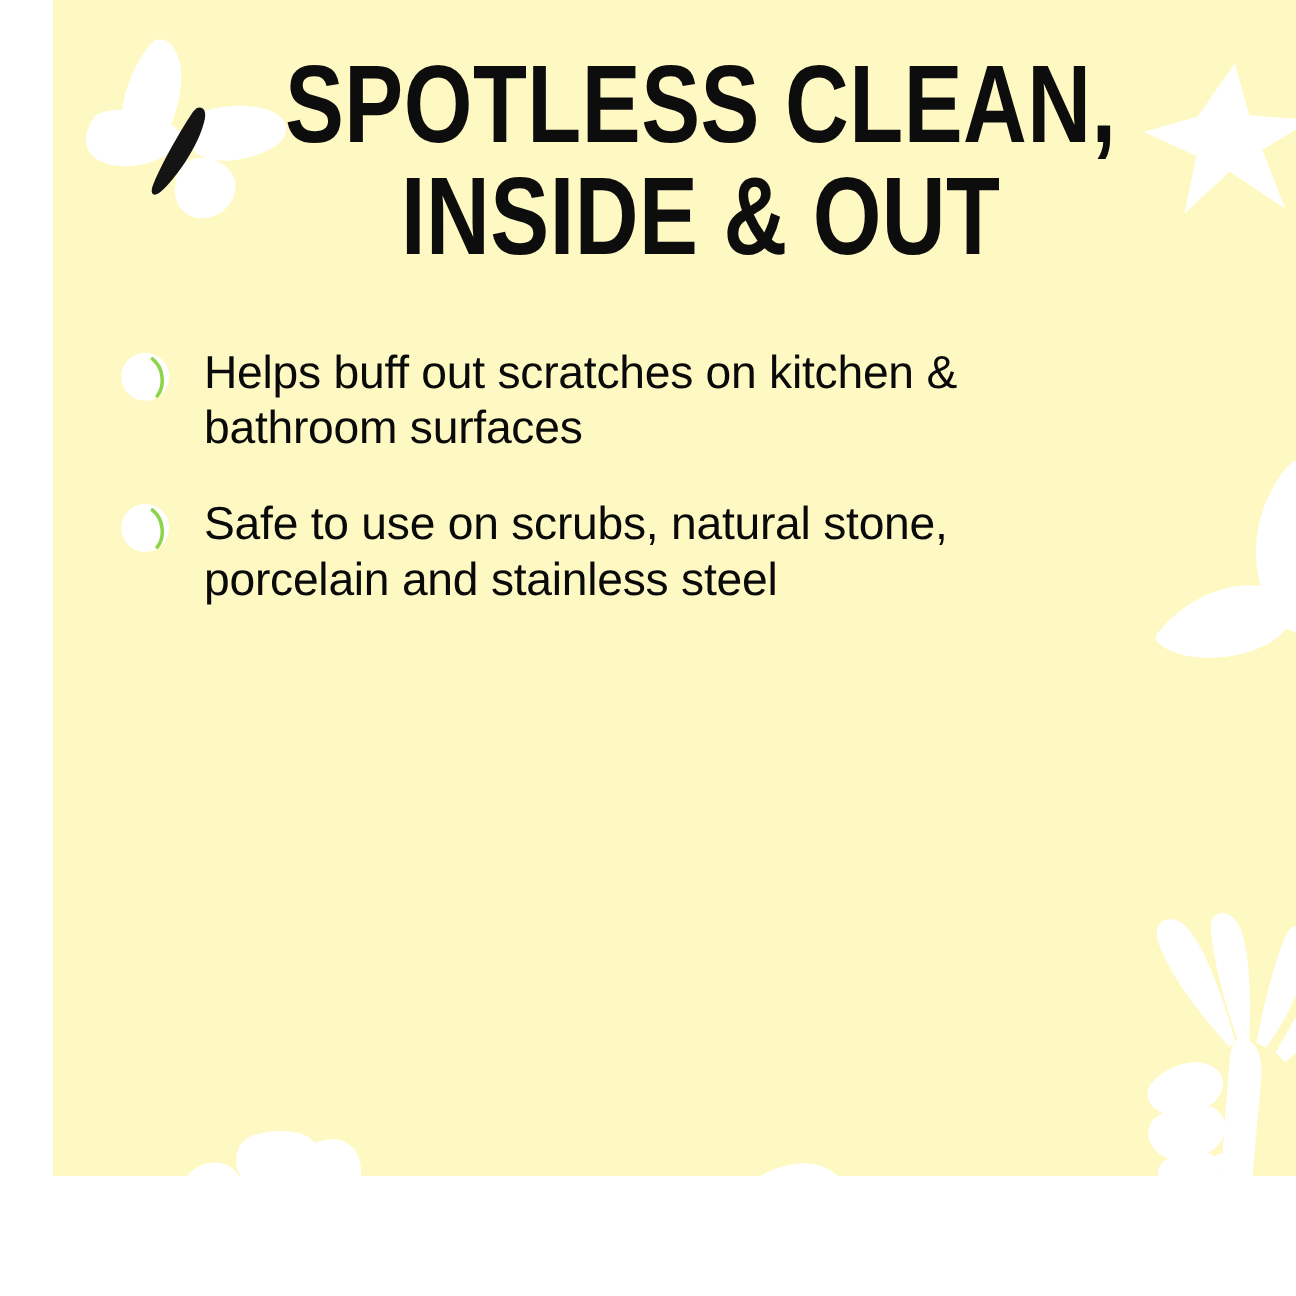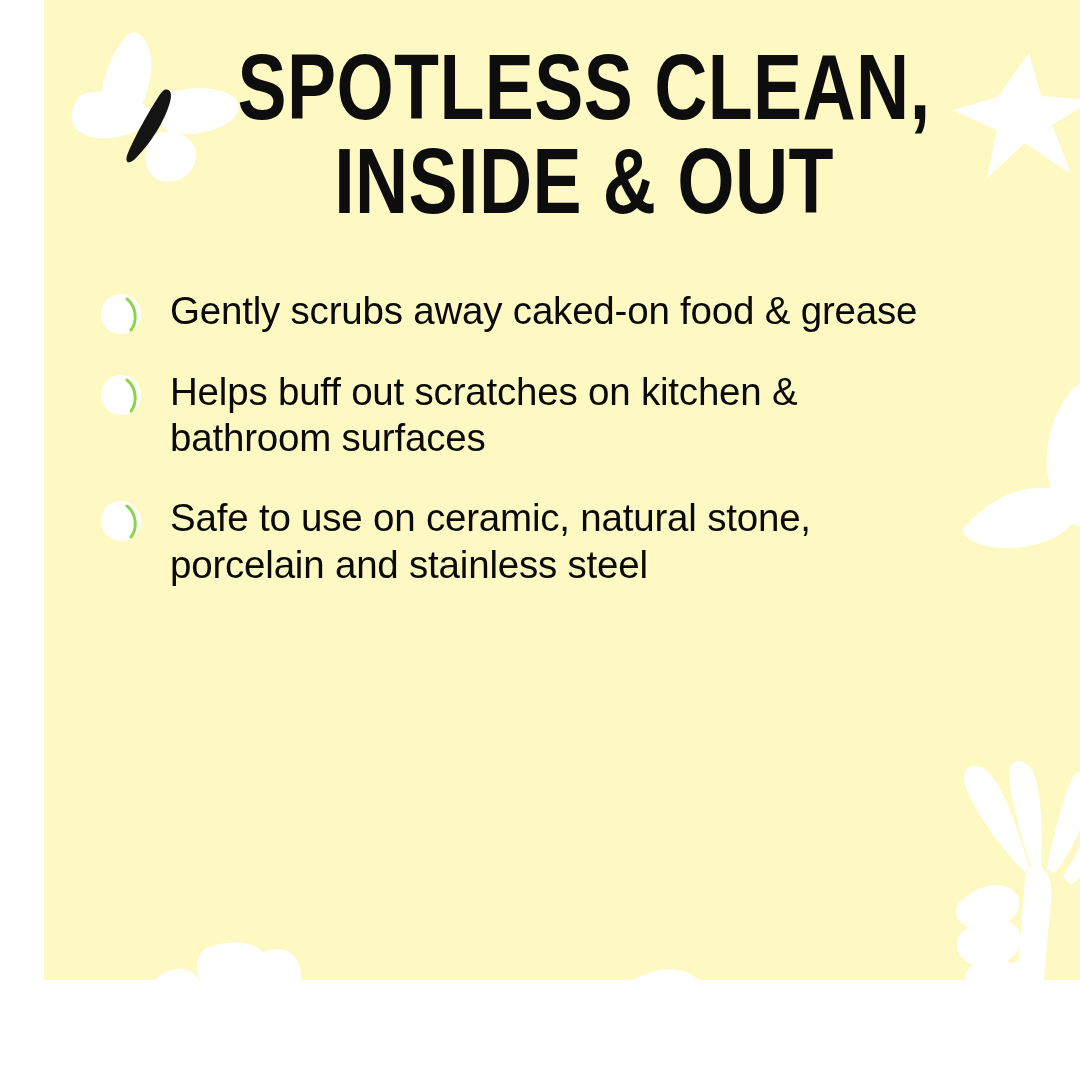--- a/index.html
+++ b/index.html
@@ -154,48 +154,39 @@
     </svg>
   </div>
 
   <div id="headline">
     <span class="hl-line l1">SPOTLESS CLEAN,</span>
     <span class="hl-line l2">INSIDE &amp; OUT</span>
   </div>
 
   <ul id="benefits" style="list-style:none;margin:0;padding:0;">
 
-    <li class="benefit">
-      <span class="bullet">
-        <svg viewBox="0 0 42 42" width="42" height="42" aria-hidden="true">
-          <circle cx="21" cy="21" r="20" fill="#ffffff"></circle>
-          <path d="M27 6 C36 13 38 28 31 37" fill="none" stroke="#8ed44a" stroke-width="3" stroke-linecap="round"></path>
-        </svg>
-      </span>
-      <span class="benefit-text">Gently scrubs away caked-on food &amp; grease</span>
-    </li>
 
     <li class="benefit">
       <span class="bullet">
         <svg viewBox="0 0 42 42" width="42" height="42" aria-hidden="true">
           <circle cx="21" cy="21" r="20" fill="#ffffff"></circle>
           <path d="M27 6 C36 13 38 28 31 37" fill="none" stroke="#8ed44a" stroke-width="3" stroke-linecap="round"></path>
         </svg>
       </span>
       <span class="benefit-text">Helps buff out scratches on kitchen &amp;
 bathroom surfaces</span>
     </li>
 
 
     <li class="benefit">
       <span class="bullet">
         <svg viewBox="0 0 42 42" width="42" height="42" aria-hidden="true">
           <circle cx="21" cy="21" r="20" fill="#ffffff"></circle>
           <path d="M27 6 C36 13 38 28 31 37" fill="none" stroke="#8ed44a" stroke-width="3" stroke-linecap="round"></path>
         </svg>
       </span>
-      <span class="benefit-text">Safe to use on ceramic, natural stone,
+      <span class="benefit-text">Safe to use on scrubs, natural stone,
 porcelain and stainless steel</span>
     </li>
 
 
   </ul>
 </div>
 
 </body></html>

